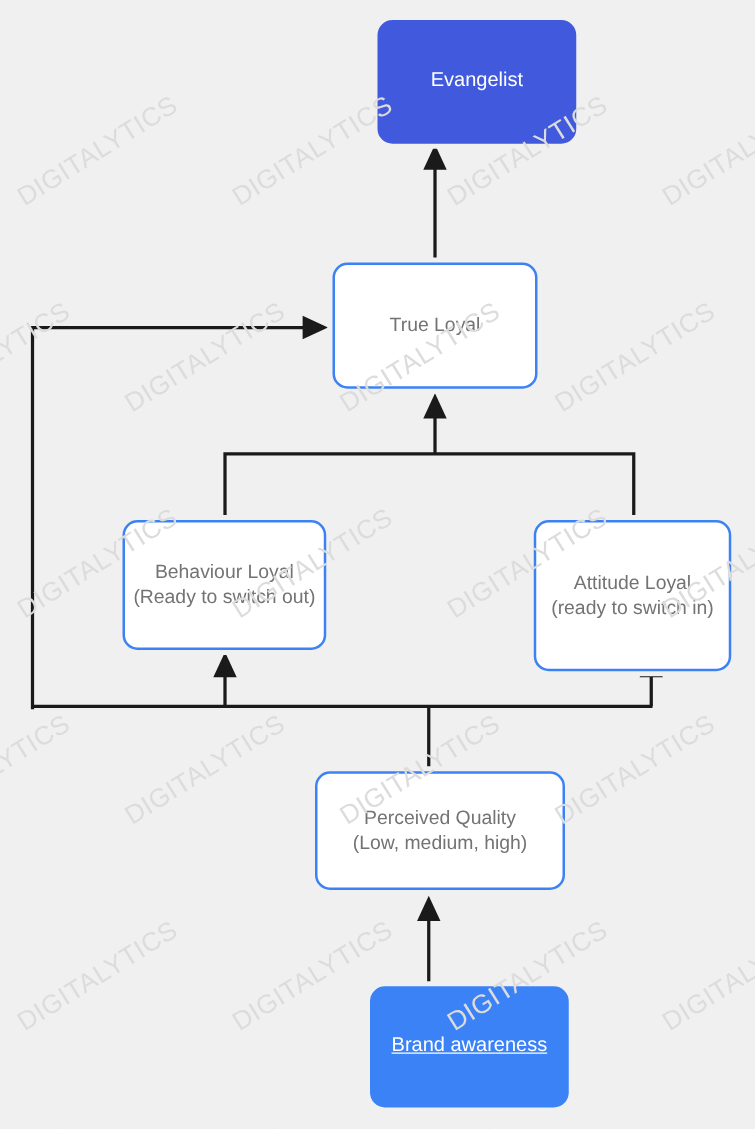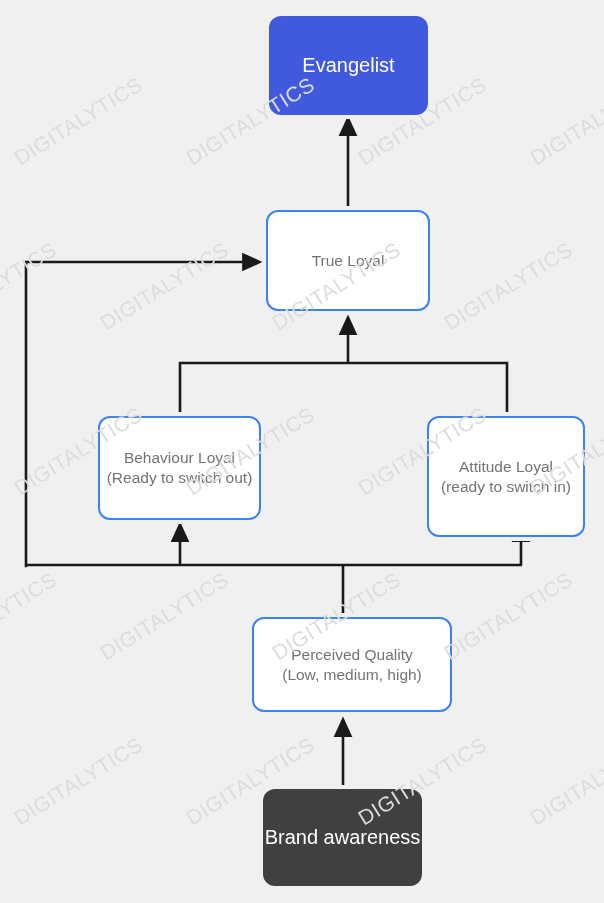--- a/index.html
+++ b/index.html
@@ -54,23 +54,24 @@
   }
   .node-outline {
     background: #ffffff;
     border: 2.5px solid #3d82f5;
     color: #737373;
     font-size: 15.5px;
     box-shadow: 0 0 0 4px #f0f0f0;
   }
   .node-filled {
     color: #ffffff;
-    font-size: 20px;
+    font-size: 16px;
     border: none;
     box-shadow: 0 0 0 4px #f0f0f0;
+    margin-left: 33px;
   }
   .node-label { display: block; white-space: pre-line; }
 </style>
 </head>
 <body>
 
 <div id="canvas">
 
   <svg id="edges" width="604" height="903">
     <defs>
@@ -114,21 +115,21 @@
   <div class="node node-outline" id="node-attitude-loyal" style="left: 427px; top: 416px; width: 158px; height: 121px; background: rgb(255, 255, 255); border-color: rgb(61, 130, 245);">
     <span class="node-label">Attitude Loyal
 (ready to switch in)</span>
   </div>
 
   <div class="node node-outline" id="node-perceived-quality" style="left: 252px; top: 617px; width: 200px; height: 95px; background: rgb(255, 255, 255); border-color: rgb(61, 130, 245);">
     <span class="node-label">Perceived Quality
 (Low, medium, high)</span>
   </div>
 
-  <div class="node node-filled" id="node-brand-awareness" style="left: 263px; top: 789px; width: 159px; height: 97px; background: #404040;">
+  <div class="node node-filled" id="node-brand-awareness" style="left: 263px; top: 789px; width: 159px; height: 97px; background: #3b82f6; text-decoration: underline;">
     <span class="node-label">Brand awareness</span>
   </div>
 
   <div id="watermarks">
       <span class="wm" style="color: rgb(220, 220, 220); left: -76px; top: -15px; transform: rotate(-32deg);">DIGITALYTICS</span>
       <span class="wm" style="color: rgb(220, 220, 220); left: 96px; top: -15px; transform: rotate(-32deg);">DIGITALYTICS</span>
       <span class="wm" style="color: rgb(220, 220, 220); left: 268px; top: -15px; transform: rotate(-32deg);">DIGITALYTICS</span>
       <span class="wm" style="color: rgb(220, 220, 220); left: 440px; top: -15px; transform: rotate(-32deg);">DIGITALYTICS</span>
       <span class="wm" style="color: rgb(220, 220, 220); left: 10px; top: 150px; transform: rotate(-32deg);">DIGITALYTICS</span>
       <span class="wm" style="color: rgb(220, 220, 220); left: 182px; top: 150px; transform: rotate(-32deg);">DIGITALYTICS</span>

